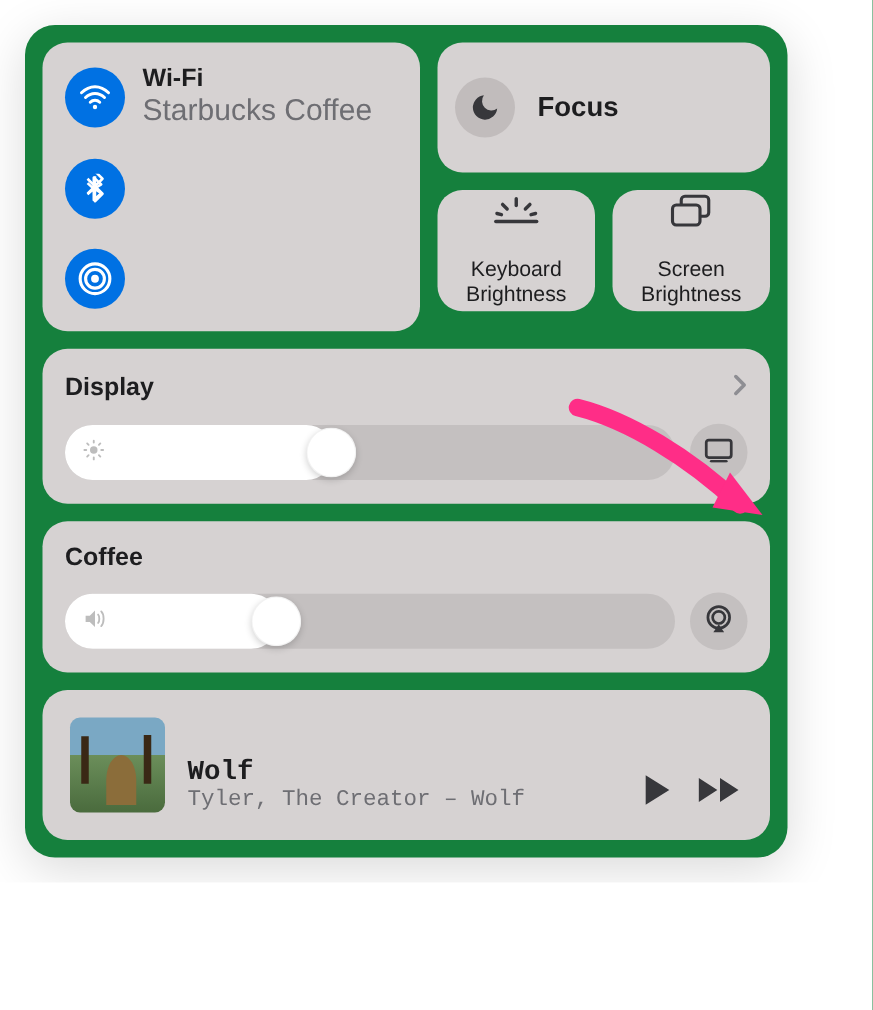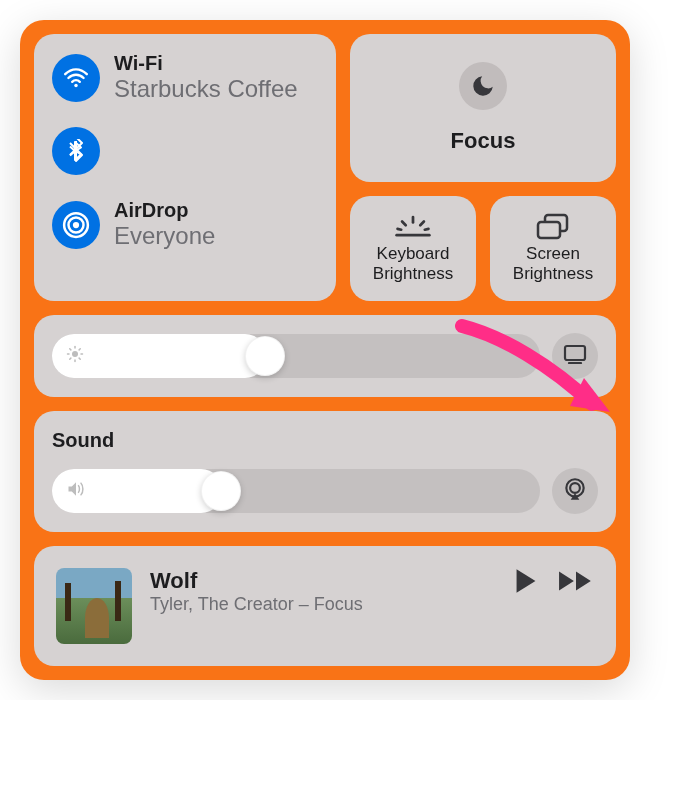--- a/index.html
+++ b/index.html
@@ -1,20 +1,20 @@
 <!DOCTYPE html>
 <html><head>
   <meta charset="utf-8">
   <style>
     * { margin: 0; padding: 0; box-sizing: border-box; }
     body { font-family: -apple-system, BlinkMacSystemFont, 'Helvetica Neue', sans-serif; background: #fff; padding: 20px; }
     
     .control-center {
       width: 610px;
-      background: #f97316;
+      background: #15803d;
       border-radius: 24px;
       padding: 14px;
       box-shadow: 0 10px 40px rgba(0,0,0,0.15);
       position: relative;
     }
     
     .top-row { display: flex; gap: 14px; margin-bottom: 14px; }
     .left-top { flex: 1; }
     .right-top { flex: 1; display: flex; flex-direction: column; gap: 14px; }
     
@@ -29,31 +29,31 @@
     .conn-item { display: flex; align-items: center; gap: 14px; cursor: pointer; }
     .conn-icon-circle {
       width: 48px; height: 48px; border-radius: 50%;
       background: #0071e3; display: flex; align-items: center; justify-content: center;
       flex-shrink: 0;
     }
     .conn-text { display: flex; flex-direction: column; }
     .conn-title { font-size: 20px; font-weight: 600; color: #1d1d1f; }
     .conn-sub { font-size: 24px; color: #6e6e73; }
     
-    .focus-card { display: flex; align-items: center; gap: 18px; padding: 28px 26px; cursor: pointer; flex-direction: column; }
+    .focus-card { display: flex; align-items: center; gap: 18px; padding: 28px 14px; cursor: pointer; }
     .focus-icon-circle {
       width: 48px; height: 48px; border-radius: 50%;
       background: #c1bcbc; display: flex; align-items: center; justify-content: center;
     }
     .focus-title { font-size: 22px; font-weight: 600; color: #1d1d1f; }
     
     .shortcuts-row { display: flex; gap: 14px; }
     .shortcut-card {
       flex: 1; display: flex; flex-direction: column; align-items: center; justify-content: center;
-      gap: 2px; padding: 16px 8px; cursor: pointer; text-align: center;
+      gap: 22px; padding: 2px 8px; cursor: pointer; text-align: center;
     }
     .shortcut-icon { width: 40px; height: 30px; display: flex; align-items: center; justify-content: center; }
     .shortcut-label { font-size: 17px; color: #1d1d1f; line-height: 1.2; }
     
     .display-card { position: relative; }
     .card-header { display: flex; align-items: center; justify-content: space-between; margin-bottom: 16px; }
     .card-header-title { font-size: 20px; font-weight: 600; color: #1d1d1f; }
     .chevron { color: #8e8e93; font-size: 22px; }
     
     .slider-row { display: flex; align-items: center; gap: 12px; }
@@ -73,21 +73,21 @@
     .slider-icon { color: #b0b0b0; }
     
     .side-circle {
       width: 46px; height: 46px; border-radius: 50%; background: #c4c0c0;
       display: flex; align-items: center; justify-content: center; cursor: pointer;
       flex-shrink: 0;
     }
     
     .sound-card { }
     
-    .media-card { display: flex; align-items: flex-start; gap: 18px; padding: 22px; }
+    .media-card { display: flex; align-items: flex-end; gap: 18px; padding: 22px; font-family: Liberation Mono, monospace; }
     .album-art {
       width: 76px; height: 76px; border-radius: 8px;
       background: linear-gradient(to bottom, #7aa8c4 0%, #7aa8c4 40%, #6b8e5a 40%, #4a6b3d 100%);
       position: relative; flex-shrink: 0; overflow: hidden;
     }
     .album-art::before {
       content: ''; position: absolute; left: 12%; top: 20%; width: 6px; height: 50%;
       background: #3a2815;
     }
     .album-art::after {
@@ -145,24 +145,20 @@
         </div>
       </div>
 
       <div class="conn-item">
         <div class="conn-icon-circle">
           <svg width="30" height="30" viewBox="0 0 24 24" fill="none">
               <circle cx="12" cy="12" r="2.5" fill="#fff"></circle>
               <circle cx="12" cy="12" r="6" stroke="#fff" stroke-width="2" fill="none"></circle>
               <circle cx="12" cy="12" r="9.5" stroke="#fff" stroke-width="2" fill="none"></circle>
             </svg>
-        </div>
-        <div class="conn-text">
-          <span class="conn-title">AirDrop</span>
-          <span class="conn-sub">Everyone</span>
         </div>
       </div>
     </div>
 
     <div class="right-top">
       <div class="card focus-card">
         <div class="focus-icon-circle">
           <svg width="26" height="26" viewBox="0 0 24 24">
               <path d="M21 12.8A9 9 0 1111.2 3a7 7 0 009.8 9.8z" fill="#37373b"></path>
             </svg>
@@ -191,20 +187,28 @@
                 <rect x="4" y="10" width="22" height="16" rx="3" stroke="#37373b" stroke-width="2.5" fill="#d6d2d2"></rect>
               </svg>
           </div>
           <span class="shortcut-label">Screen Brightness</span>
         </div>
       </div>
     </div>
   </div>
 
   <div class="card display-card" style="margin-bottom:14px;">
+    <div class="card-header">
+      <span class="card-header-title">Display</span>
+      <span class="chevron">
+        <svg width="12" height="18" viewBox="0 0 10 16">
+            <path d="M2 2l6 6-6 6" stroke="#8e8e93" stroke-width="2.5" fill="none" stroke-linecap="round" stroke-linejoin="round"></path>
+          </svg>
+      </span>
+    </div>
     <div class="slider-row">
       <div class="slider-track">
         <div class="slider-fill" style="width:44%;">
           <span class="slider-icon">
             <svg width="18" height="18" viewBox="0 0 24 24">
                 <circle cx="12" cy="12" r="4" fill="#bdbdbd"></circle>
                 <g stroke="#bdbdbd" stroke-width="2" stroke-linecap="round">
                   <line x1="12" y1="2" x2="12" y2="4"></line>
                   <line x1="12" y1="20" x2="12" y2="22"></line>
                   <line x1="2" y1="12" x2="4" y2="12"></line>
@@ -225,21 +229,21 @@
               <rect x="2" y="2" width="20" height="14" rx="2" stroke="#37373b" stroke-width="2.2" fill="none"></rect>
               <line x1="6" y1="19" x2="18" y2="19" stroke="#37373b" stroke-width="2.2" stroke-linecap="round"></line>
             </svg>
         </span>
       </div>
     </div>
   </div>
 
   <div class="card sound-card" style="margin-bottom:14px;">
     <div class="card-header">
-      <span class="card-header-title">Sound</span>
+      <span class="card-header-title">Coffee</span>
     </div>
     <div class="slider-row">
       <div class="slider-track">
         <div class="slider-fill" style="width:35%;">
           <span class="slider-icon">
             <svg width="20" height="18" viewBox="0 0 24 20">
                 <path d="M3 7h4l5-5v16l-5-5H3V7z" fill="#bdbdbd"></path>
                 <path d="M15 6c1.5 1.5 1.5 6.5 0 8M18 3c3 3 3 11 0 14" stroke="#bdbdbd" stroke-width="1.8" fill="none" stroke-linecap="round"></path>
               </svg>
           </span>
@@ -257,21 +261,21 @@
       </div>
     </div>
   </div>
 
   <div class="card media-card">
     <div class="album-art">
       <div class="album-figure"></div>
     </div>
     <div class="media-info">
       <div class="media-title">Wolf</div>
-      <div class="media-sub">Tyler, The Creator – Focus</div>
+      <div class="media-sub">Tyler, The Creator – Wolf</div>
     </div>
     <div class="media-controls">
       <span class="play-btn">
         <svg width="24" height="26" viewBox="0 0 20 22">
             <path d="M2 1l16 10L2 21V1z" fill="#37373b"></path>
           </svg>
       </span>
       <span class="ff-btn">
         <svg width="36" height="22" viewBox="0 0 34 20">
             <path d="M1 1l14 9L1 19V1z M17 1l14 9-14 9V1z" fill="#37373b"></path>

